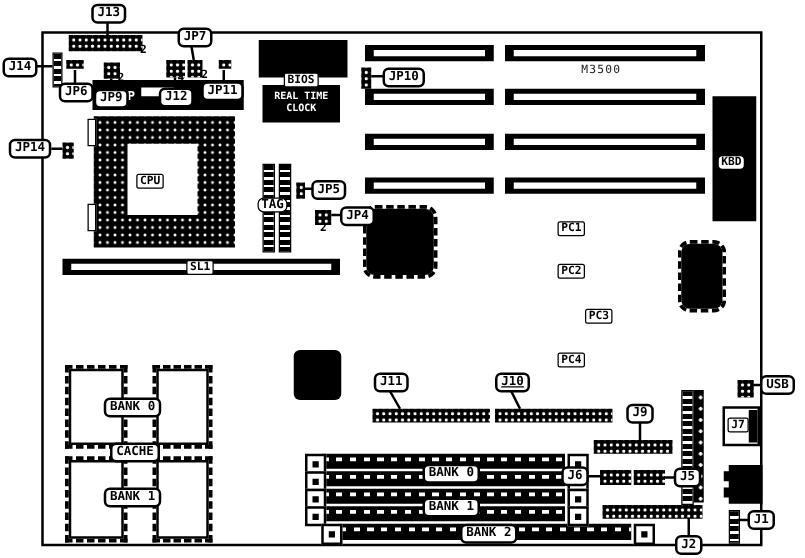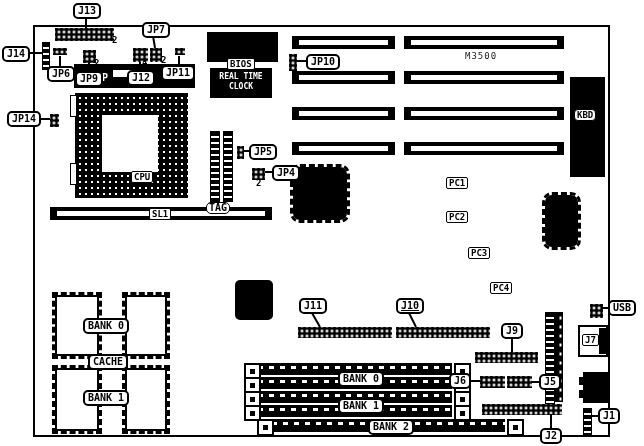--- a/index.html
+++ b/index.html
@@ -64,34 +64,34 @@
   <div class="pins" style="left:150px;top:48px;width:12px;height:14px;"></div>
   <div class="pins" style="left:175px;top:48px;width:10px;height:7px;"></div>
   <div class="pins" style="left:50px;top:114px;width:9px;height:13px;"></div>
 
   <div class="abs blk" style="left:74px;top:64px;width:121px;height:24px;z-index:5;"></div>
   <div class="abs white" style="left:113px;top:70px;width:26px;height:7px;z-index:6;"></div>
   <div class="wtext" style="left:100px;top:72px;width:10px;font-size:10px;">P</div>
 
   <div class="cpu-sock" style="left:75px;top:93px;width:113px;height:105px;"></div>
   <div class="abs white" style="left:102px;top:115px;width:56px;height:57px;z-index:7;"></div>
-  <div class="lbl" style="left:131px;top:139px;z-index:15;margin-top:32px;">CPU</div>
+  <div class="lbl" style="left:109px;top:139px;z-index:15;">CPU</div>
   <div class="abs white" style="left:70px;top:95px;width:7px;height:22px;border:1px solid #000;z-index:8;"></div>
   <div class="abs white" style="left:70px;top:163px;width:7px;height:22px;border:1px solid #000;z-index:8;"></div>
 
   <div class="abs blk" style="left:207px;top:32px;width:71px;height:30px;z-index:5;"></div>
   <div class="lbl" style="left:227px;top:58px;">BIOS</div>
 
   <div class="abs blk" style="left:210px;top:68px;width:62px;height:30px;z-index:5;"></div>
   <div class="wtext" style="left:210px;top:72px;width:62px;">REAL TIME</div>
   <div class="wtext" style="left:210px;top:82px;width:62px;">CLOCK</div>
 
   <div class="ladder" style="left:210px;top:131px;width:8px;height:69px;"></div>
   <div class="ladder" style="left:223px;top:131px;width:8px;height:69px;"></div>
-  <div class="pill" style="left:206px;top:158px;padding:0 2px;border-width:1px;margin-top:44px;">TAG</div>
+  <div class="pill" style="left:206px;top:158px;padding:0 2px;border-width:1px;">TAG</div>
 
   <div class="pins" style="left:289px;top:54px;width:8px;height:17px;"></div>
   <div class="pins" style="left:237px;top:146px;width:7px;height:13px;"></div>
   <div class="pins" style="left:252px;top:168px;width:13px;height:12px;"></div>
 
   <div class="qfp" style="left:293px;top:167px;width:54px;height:53px;"></div>
 
   <div class="qfp" style="left:545px;top:195px;width:33px;height:52px;"></div>
 
   <div class="abs blk" style="left:235px;top:280px;width:38px;height:40px;border-radius:5px;z-index:8;"></div>
@@ -140,24 +140,24 @@
   <div class="lbl" style="left:446px;top:211px;text-align:right;">PC2</div>
   <div class="pci" style="left:390px;top:246px;">
     <div class="abs white" style="left:6px;top:4px;width:30px;height:6px;"></div>
     <div class="abs white" style="left:40px;top:4px;width:94px;height:6px;"></div>
   </div>
   <div class="lbl" style="left:468px;top:247px;">PC3</div>
   <div class="pci" style="left:390px;top:281px;">
     <div class="abs white" style="left:6px;top:4px;width:30px;height:6px;"></div>
     <div class="abs white" style="left:40px;top:4px;width:94px;height:6px;"></div>
   </div>
-  <div class="lbl" style="left:446px;top:282px;margin-left:44px;">PC4</div>
+  <div class="lbl" style="left:446px;top:282px;">PC4</div>
 
   <div class="abs blk" style="left:570px;top:77px;width:35px;height:100px;z-index:5;"></div>
-  <div class="lbl" style="left:574px;top:109px;border-radius:4px;">KBD</div>
+  <div class="lbl" style="left:574px;top:124px;border-radius:4px;">KBD</div>
 
   <div class="sram" style="left:55px;top:295px;width:40px;height:57px;"></div>
   <div class="sram" style="left:125px;top:295px;width:38px;height:57px;"></div>
   <div class="pill" style="left:83px;top:318px;">BANK 0</div>
   <div class="pill" style="left:88px;top:354px;">CACHE</div>
   <div class="sram" style="left:55px;top:368px;width:40px;height:59px;"></div>
   <div class="sram" style="left:125px;top:368px;width:38px;height:59px;"></div>
   <div class="pill" style="left:83px;top:390px;">BANK 1</div>
 
   <div class="pins" style="left:298px;top:327px;width:94px;height:11px;"></div>

